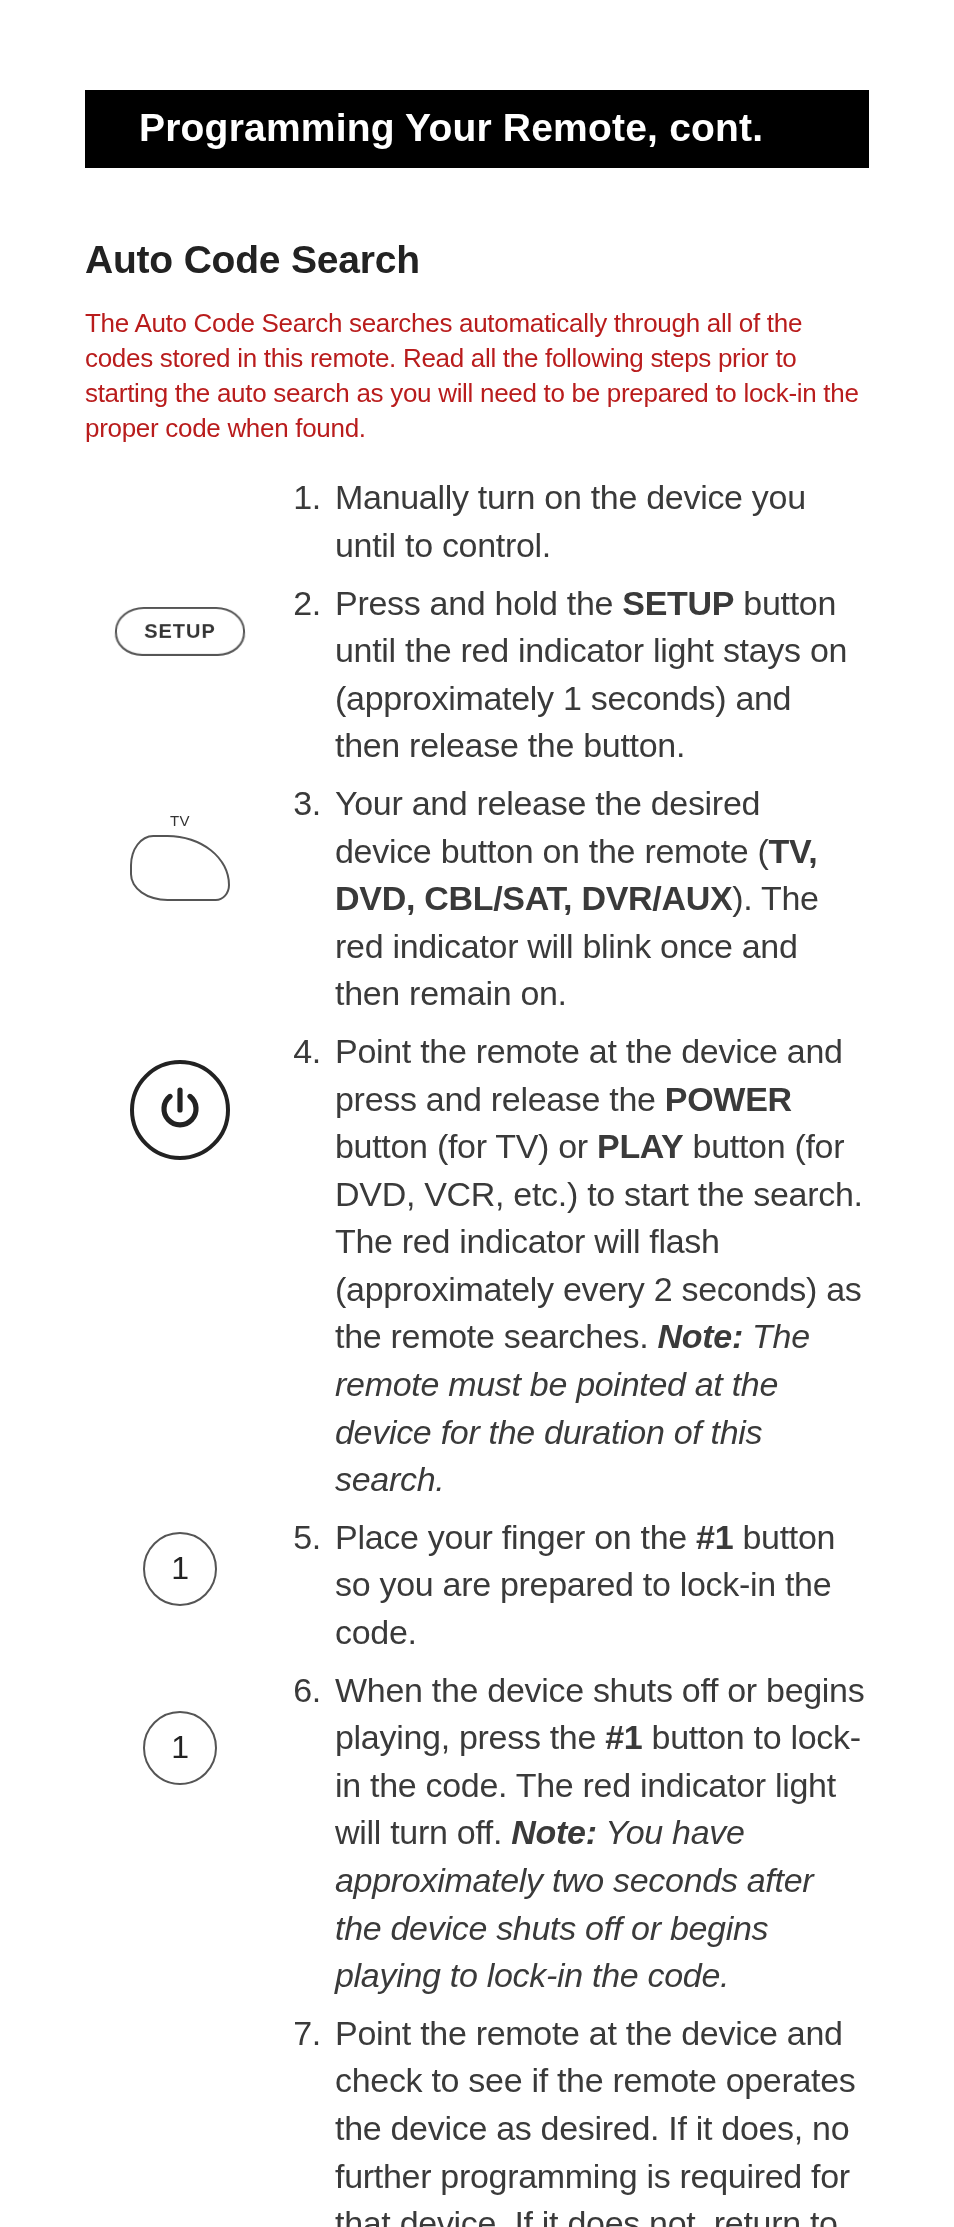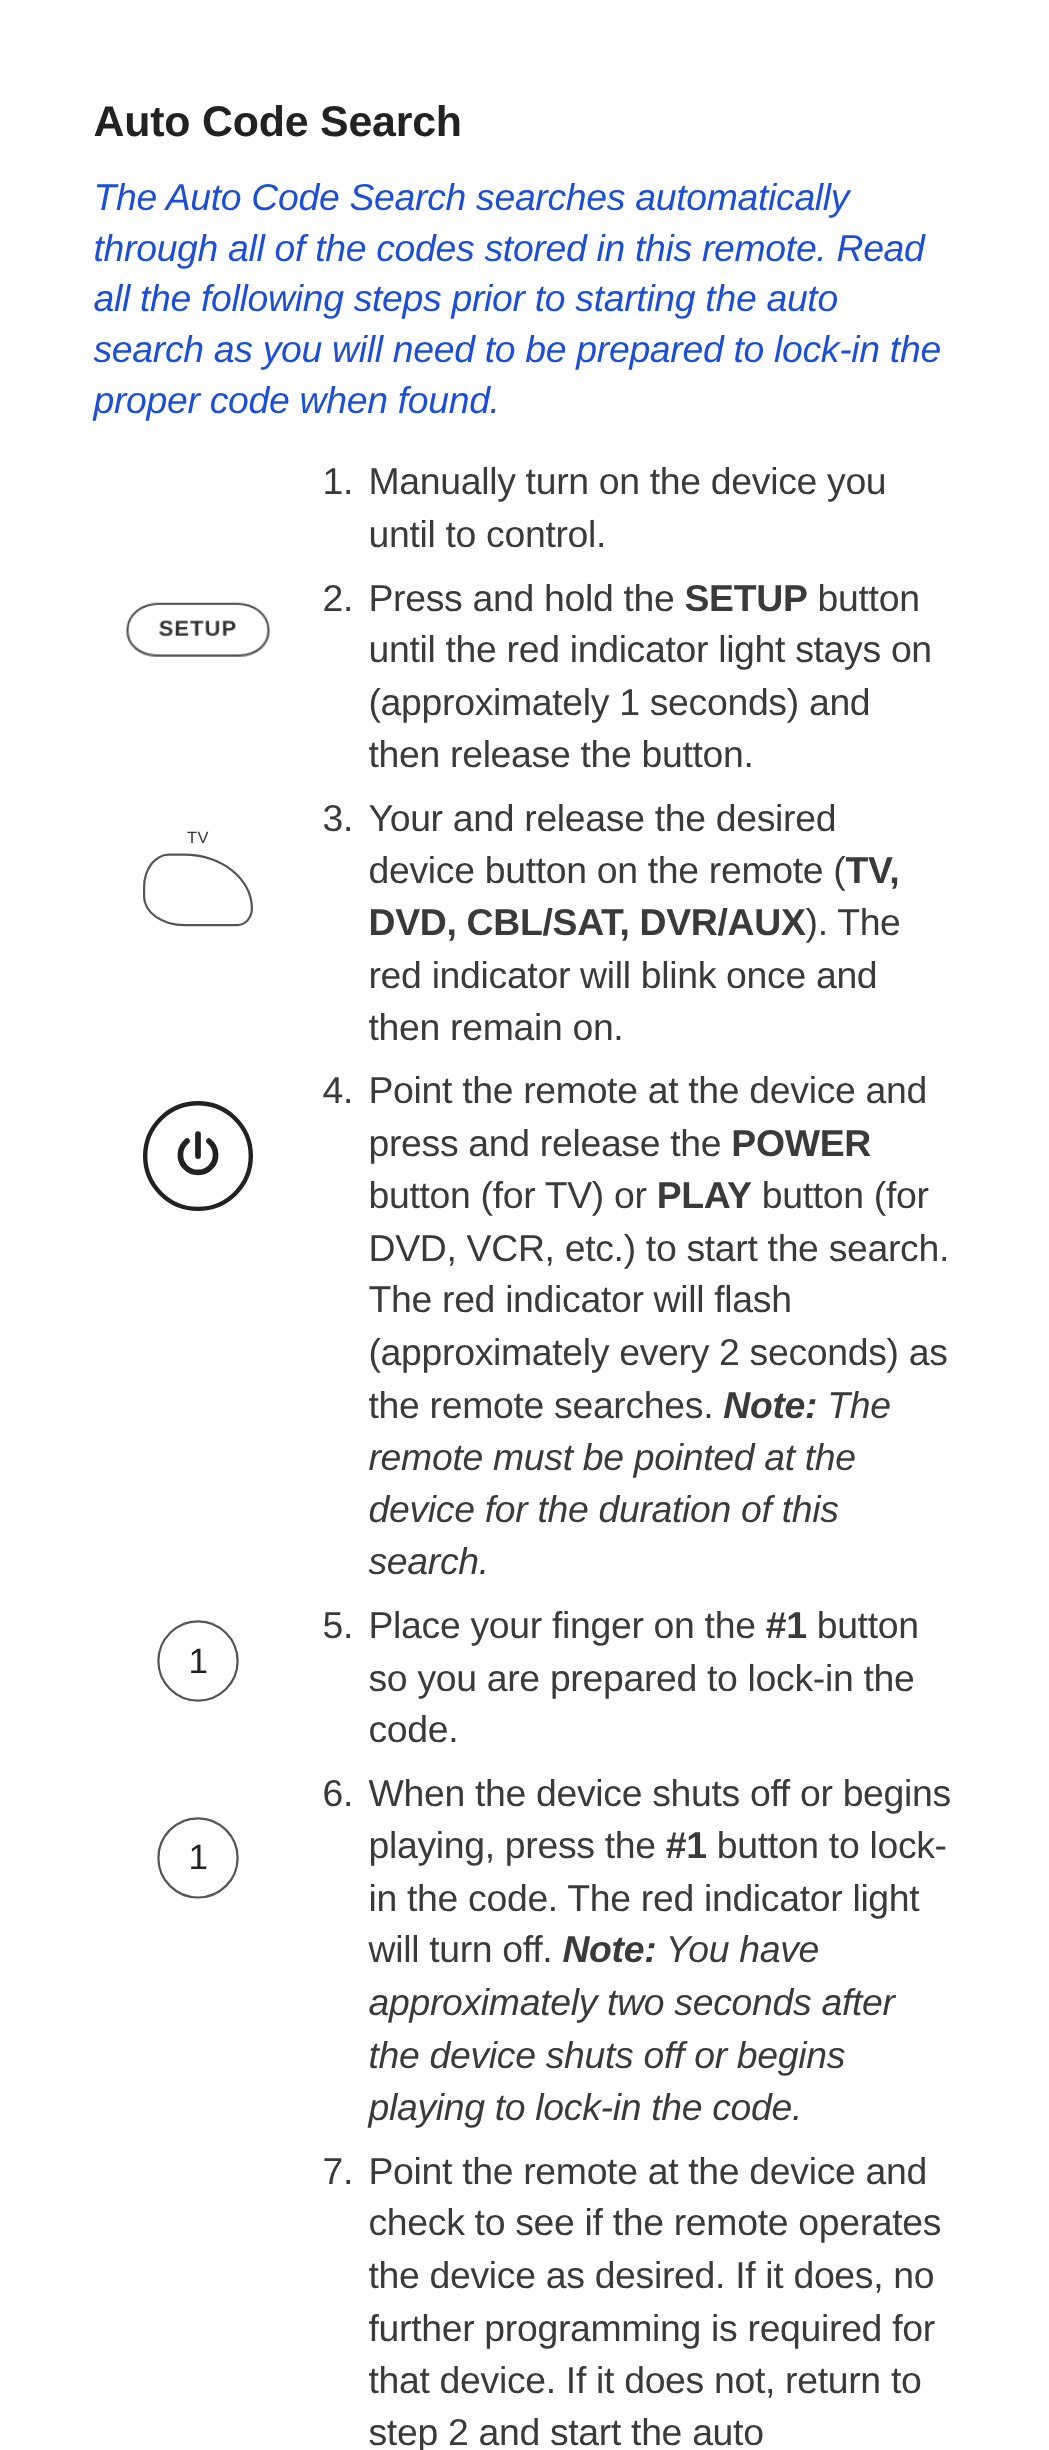--- a/index.html
+++ b/index.html
@@ -4,21 +4,21 @@
 <style>
   * { box-sizing: border-box; margin: 0; padding: 0; }
   html, body { width: 954px; background: #fff; font-family: "Segoe UI", "Helvetica Neue", Arial, sans-serif; color: #333; }
   .page { width: 954px; min-height: 2227px; padding: 90px 85px 60px 85px; position: relative; }
   .header-bar {
     background: #000; color: #fff; font-weight: 600;
     font-size: 39px; padding: 16px 0 18px 54px;
     margin-bottom: 70px; letter-spacing: 0.2px;
   }
   .section-title { font-size: 39px; font-weight: 700; color: #222; margin-bottom: 24px; letter-spacing: -0.2px; }
-  .intro { font-size: 34px; line-height: 1.35; color: #1d4ed8; margin-bottom: 28px; letter-spacing: -0.3px; font-style: italic; }
+  .intro { font-size: 26px; line-height: 1.35; color: #b91c1c; margin-bottom: 28px; letter-spacing: -0.3px; }
   ol.steps { list-style: none; counter-reset: step; }
   ol.steps > li {
     display: flex; align-items: flex-start; margin-bottom: 10px;
     font-size: 34px; line-height: 1.4; color: #3a3a3a; letter-spacing: -0.3px;
   }
   .icon-col { width: 190px; flex: 0 0 190px; display: flex; align-items: center; justify-content: center; min-height: 10px; padding-top: 8px; }
   .num-col { width: 60px; flex: 0 0 60px; text-align: right; padding-right: 14px; }
   .text-col { flex: 1; padding-right: 4px; }
   .b { font-weight: 700; }
   .i { font-style: italic; }
@@ -49,20 +49,23 @@
     width: 74px; height: 74px; border: 2px solid #555; border-radius: 50%;
     display:flex; align-items:center; justify-content:center;
     font-size: 32px; color:#222; margin-top: 10px;
   }
 </style>
 </head>
 <body>
 
 <div class="page">
 
+  <div class="header-bar">
+    <span>Programming Your Remote, cont.</span>
+  </div>
 
   <h2 class="section-title">Auto Code Search</h2>
   <p class="intro">The Auto Code Search searches automatically through all of the codes stored in this remote. Read all the following steps prior to starting the auto search as you will need to be prepared to lock-in the proper code when found.</p>
 
   <ol class="steps">
 
     <li>
       <div class="icon-col"></div>
       <div class="num-col">1.</div>
       <div class="text-col">

